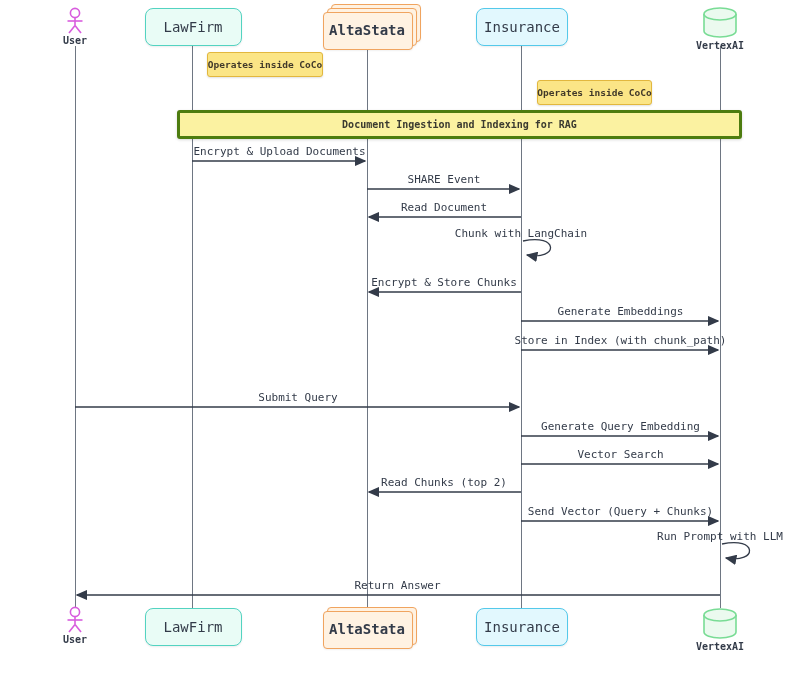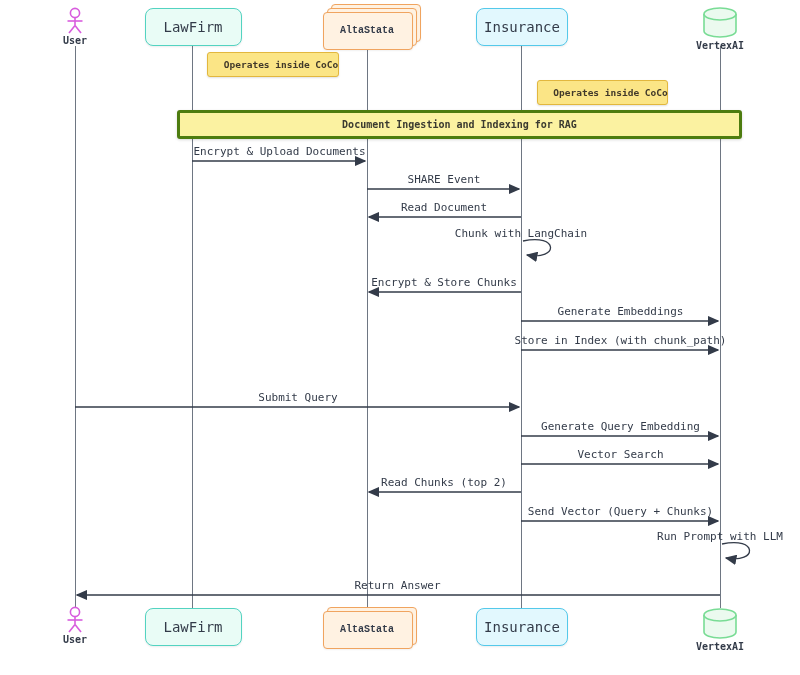--- a/index.html
+++ b/index.html
@@ -8,29 +8,28 @@
     font-family:"DejaVu Sans Mono", monospace;color:#333b49;
   }
   .lifeline{position:absolute;width:1px;background:#6e7682;}
   .pbox{
     position:absolute;display:flex;align-items:center;justify-content:center;
     border-radius:8px;font-size:14px;font-weight:400;letter-spacing:0;
     box-shadow:0 1px 2px rgba(0,0,0,0.08);
   }
   .stackLayer{position:absolute;border-radius:4px;box-shadow:0 1px 2px rgba(0,0,0,0.06);}
   .stackLabel{position:absolute;display:flex;align-items:center;justify-content:center;
-    font-size:10px;font-weight:600;font-family:Liberation Mono, monospace;}
+    font-size:14px;font-weight:600;}
   .actorWrap{position:absolute;display:flex;flex-direction:column;align-items:center;}
   .actorLabel,.dbLabel{font-size:10px;font-weight:600;color:#333b49;margin-top:1px;white-space:nowrap;}
   .note{
     position:absolute;display:flex;align-items:center;justify-content:center;
     background:#fbe586;border:1.5px solid #e2b73e;border-radius:3px;
     font-size:9.5px;font-weight:700;color:#41392a;box-shadow:0 1px 2px rgba(0,0,0,0.12);
     white-space:nowrap;
-    padding-left:16px;
   }
   .section{
     position:absolute;display:flex;align-items:center;justify-content:center;
     background:#fbf2a1;border:3px solid #4d7c0f;border-radius:3px;
     font-size:10px;font-weight:700;color:#3a3a30;box-shadow:0 1px 3px rgba(0,0,0,0.15);
     white-space:nowrap;
   }
   .msgLabel{
     position:absolute;transform:translateX(-50%);font-size:11px;font-weight:500;
     color:#333b49;white-space:nowrap;

